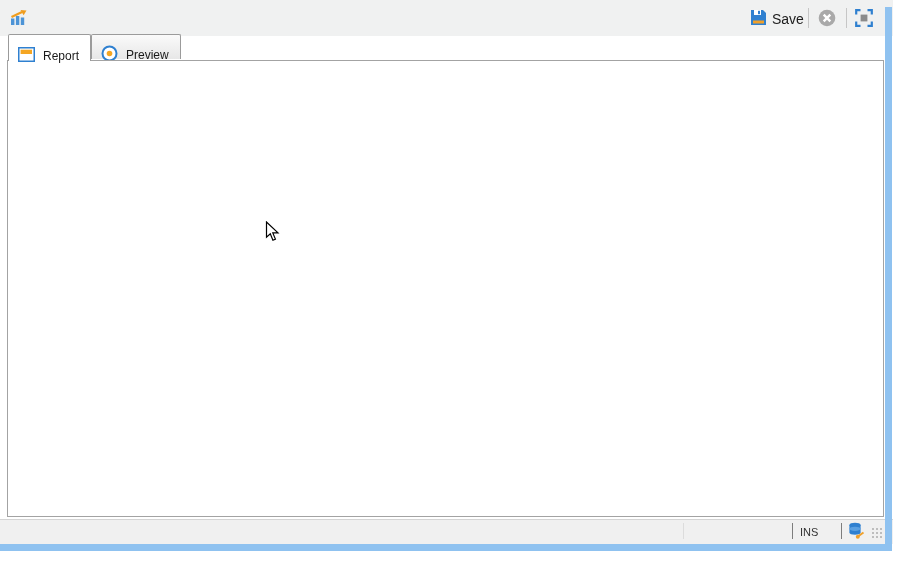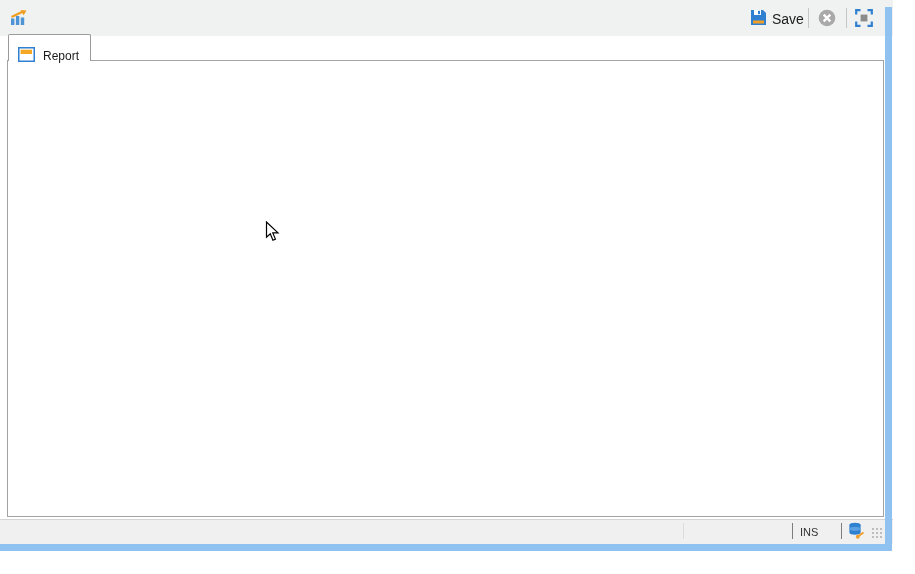--- a/index.html
+++ b/index.html
@@ -116,20 +116,29 @@
   </div>
 
   <div class="abs tab active">
     <span>
       <svg width="17" height="15" viewBox="0 0 17 15">
         <rect x="0.75" y="0.75" width="15.5" height="13.5" fill="#fff" stroke="#2f80d0" stroke-width="1.5"></rect>
         <rect x="2.6" y="2.7" width="11.4" height="4.3" fill="#f5a623"></rect>
       </svg>
     </span>
     <span class="tab-label">Report</span>
+  </div>
+  <div class="abs tab inactive">
+    <span>
+      <svg width="17" height="17">
+          <circle cx="8.5" cy="8.5" r="7" fill="#fff" stroke="#2f80d0" stroke-width="2"></circle>
+        <circle cx="8.5" cy="8.5" r="2.8" fill="#f5a623"></circle>
+        </svg>
+    </span>
+    <span class="tab-label">Preview</span>
   </div>
 
   <div class="abs panel"></div>
 
   <div class="abs side-sel"></div>
   <div class="abs side-item" style="left:8px;top:72px;">
     <span>
       <svg width="21" height="21" viewBox="0 0 21 21">
         <path d="M3.5 1.5 h9.5 l4.5 4.5 v13.5 h-14 z" fill="#fff" stroke="#8d9aa5" stroke-width="1.6"></path>
         <path d="M13 1.5 v4.5 h4.5" fill="none" stroke="#8d9aa5" stroke-width="1.4"></path>

